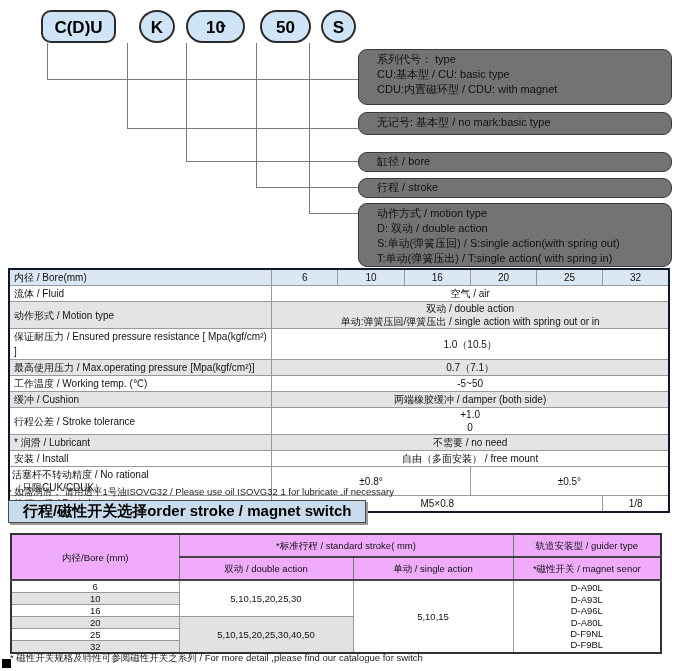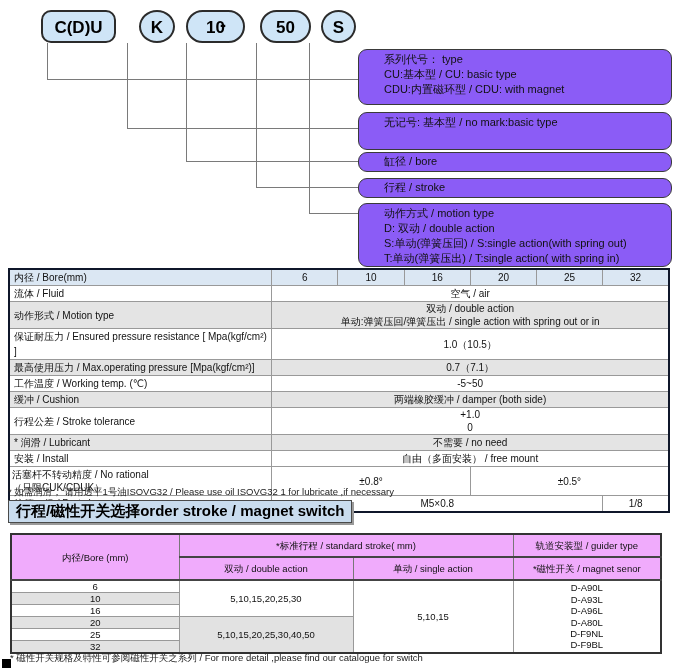--- a/index.html
+++ b/index.html
@@ -17,43 +17,43 @@
   .stadium { border-radius:17px; }
   .circle  { border-radius:50%; }
   .hyphen { position:absolute; top:15px; font-weight:bold; font-size:18px; color:#000; }
 
   .line { position:absolute; background:#7a7a7a; }
   .line.v { width:1px; }
   .line.h { height:1px; }
 
   .callout {
     position:absolute; left:358px; width:314px;
-    background:#8b5cf6; border:1.5px solid #3a3a3a; border-radius:9px;
-    padding:2px 25px; font-size:11px; line-height:15px; color:#111;
+    background:#737373; border:1.5px solid #3a3a3a; border-radius:9px;
+    padding:2px 18px; font-size:11px; line-height:15px; color:#111;
   }
 
   
   table { border-collapse:collapse; table-layout:fixed; }
   .spec {
     position:absolute; left:8px; top:268px; width:662px;
     font-size:10px; border:2px solid #0f172a;
   }
   .spec td { border:1px solid #999; height:15px; line-height:15px; padding:0 4px; }
   .spec td.lbl { text-align:left; }
   .spec td.val { text-align:center; padding:0 2px; }
   .spec .sb { background:#dbe7f3; }   
   .spec .sg { background:#e4e4e4; }   
   .spec .two { line-height:13px; padding:1px 2px; }
 
   
   .section-title {
     position:absolute; left:8px; top:500px;
     background:#c9dcee; border:1.5px solid #4a4a4a;
     box-shadow:2px 2px 0 #9a9a9a;
-    font-size:15px; font-weight:bold; padding:1px 7px; color:#000;
+    font-size:15px; font-weight:bold; padding:1px 14px; color:#000;
   }
 
   
   .t2 {
     position:absolute; left:10px; top:533px; width:650px;
     font-size:9.5px; border:2px solid #333;
   }
   .t2 th { background:#f0abfc; border:1px solid #777; font-weight:normal;
            height:21px; line-height:21px; text-align:center; border-bottom:2px solid #444; }
   .t2 td { border:1px solid #999; height:11px; line-height:11px; text-align:center; padding:0; }
@@ -85,21 +85,21 @@
     <div class="line h" style="left:127px; top:128px; width:231px;"></div>
     <div class="line h" style="left:186px; top:161px; width:172px;"></div>
     <div class="line h" style="left:256px; top:187px; width:102px;"></div>
     <div class="line h" style="left:309px; top:213px; width:49px;"></div>
 
     <div class="callout" style="top:49px;  height:56px;">
       <div>系列代号： type</div>
       <div>CU:基本型 / CU: basic type</div>
       <div>CDU:内置磁环型 / CDU: with magnet</div>
     </div>
-    <div class="callout" style="top:112px; height:38px;">
+    <div class="callout" style="top:112px; height:23px;">
       <div>无记号: 基本型 / no mark:basic type</div>
     </div>
     <div class="callout" style="top:152px; height:20px;line-height:13px;">
       <div>缸径 / bore</div>
     </div>
     <div class="callout" style="top:178px; height:20px;line-height:13px;">
       <div>行程 / stroke</div>
     </div>
     <div class="callout" style="top:203px; height:64px;">
       <div>动作方式 / motion type</div>

